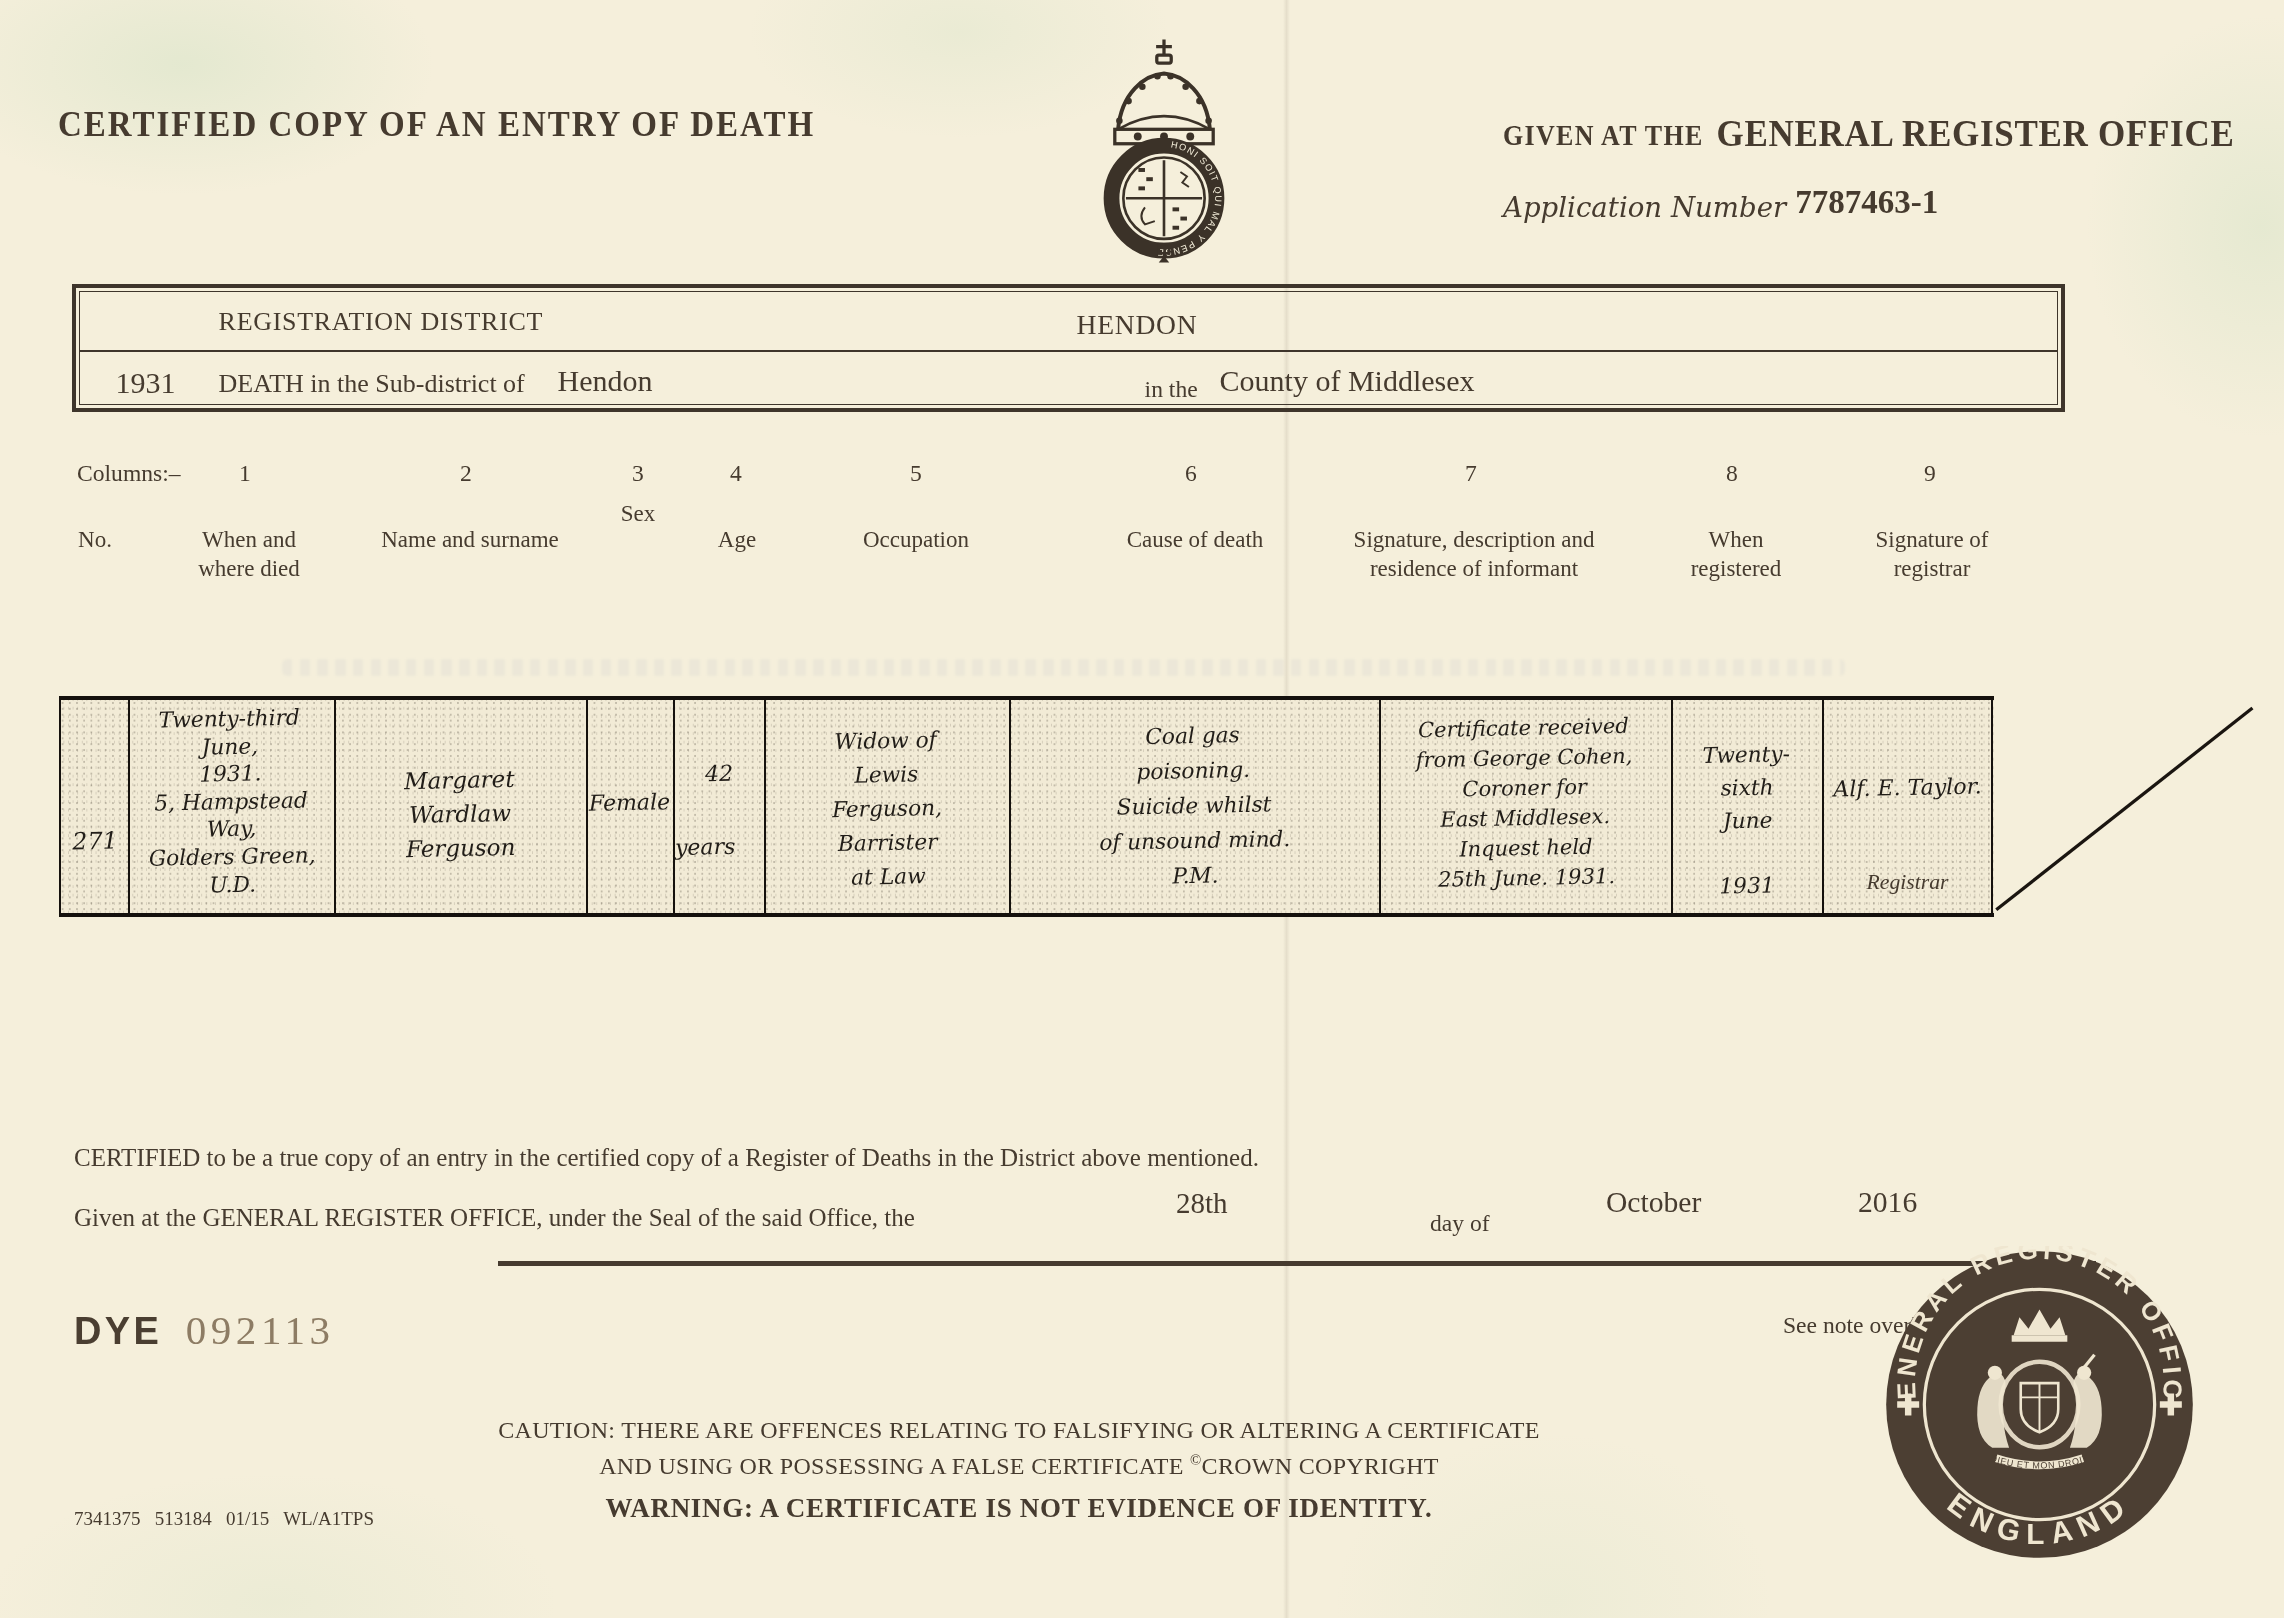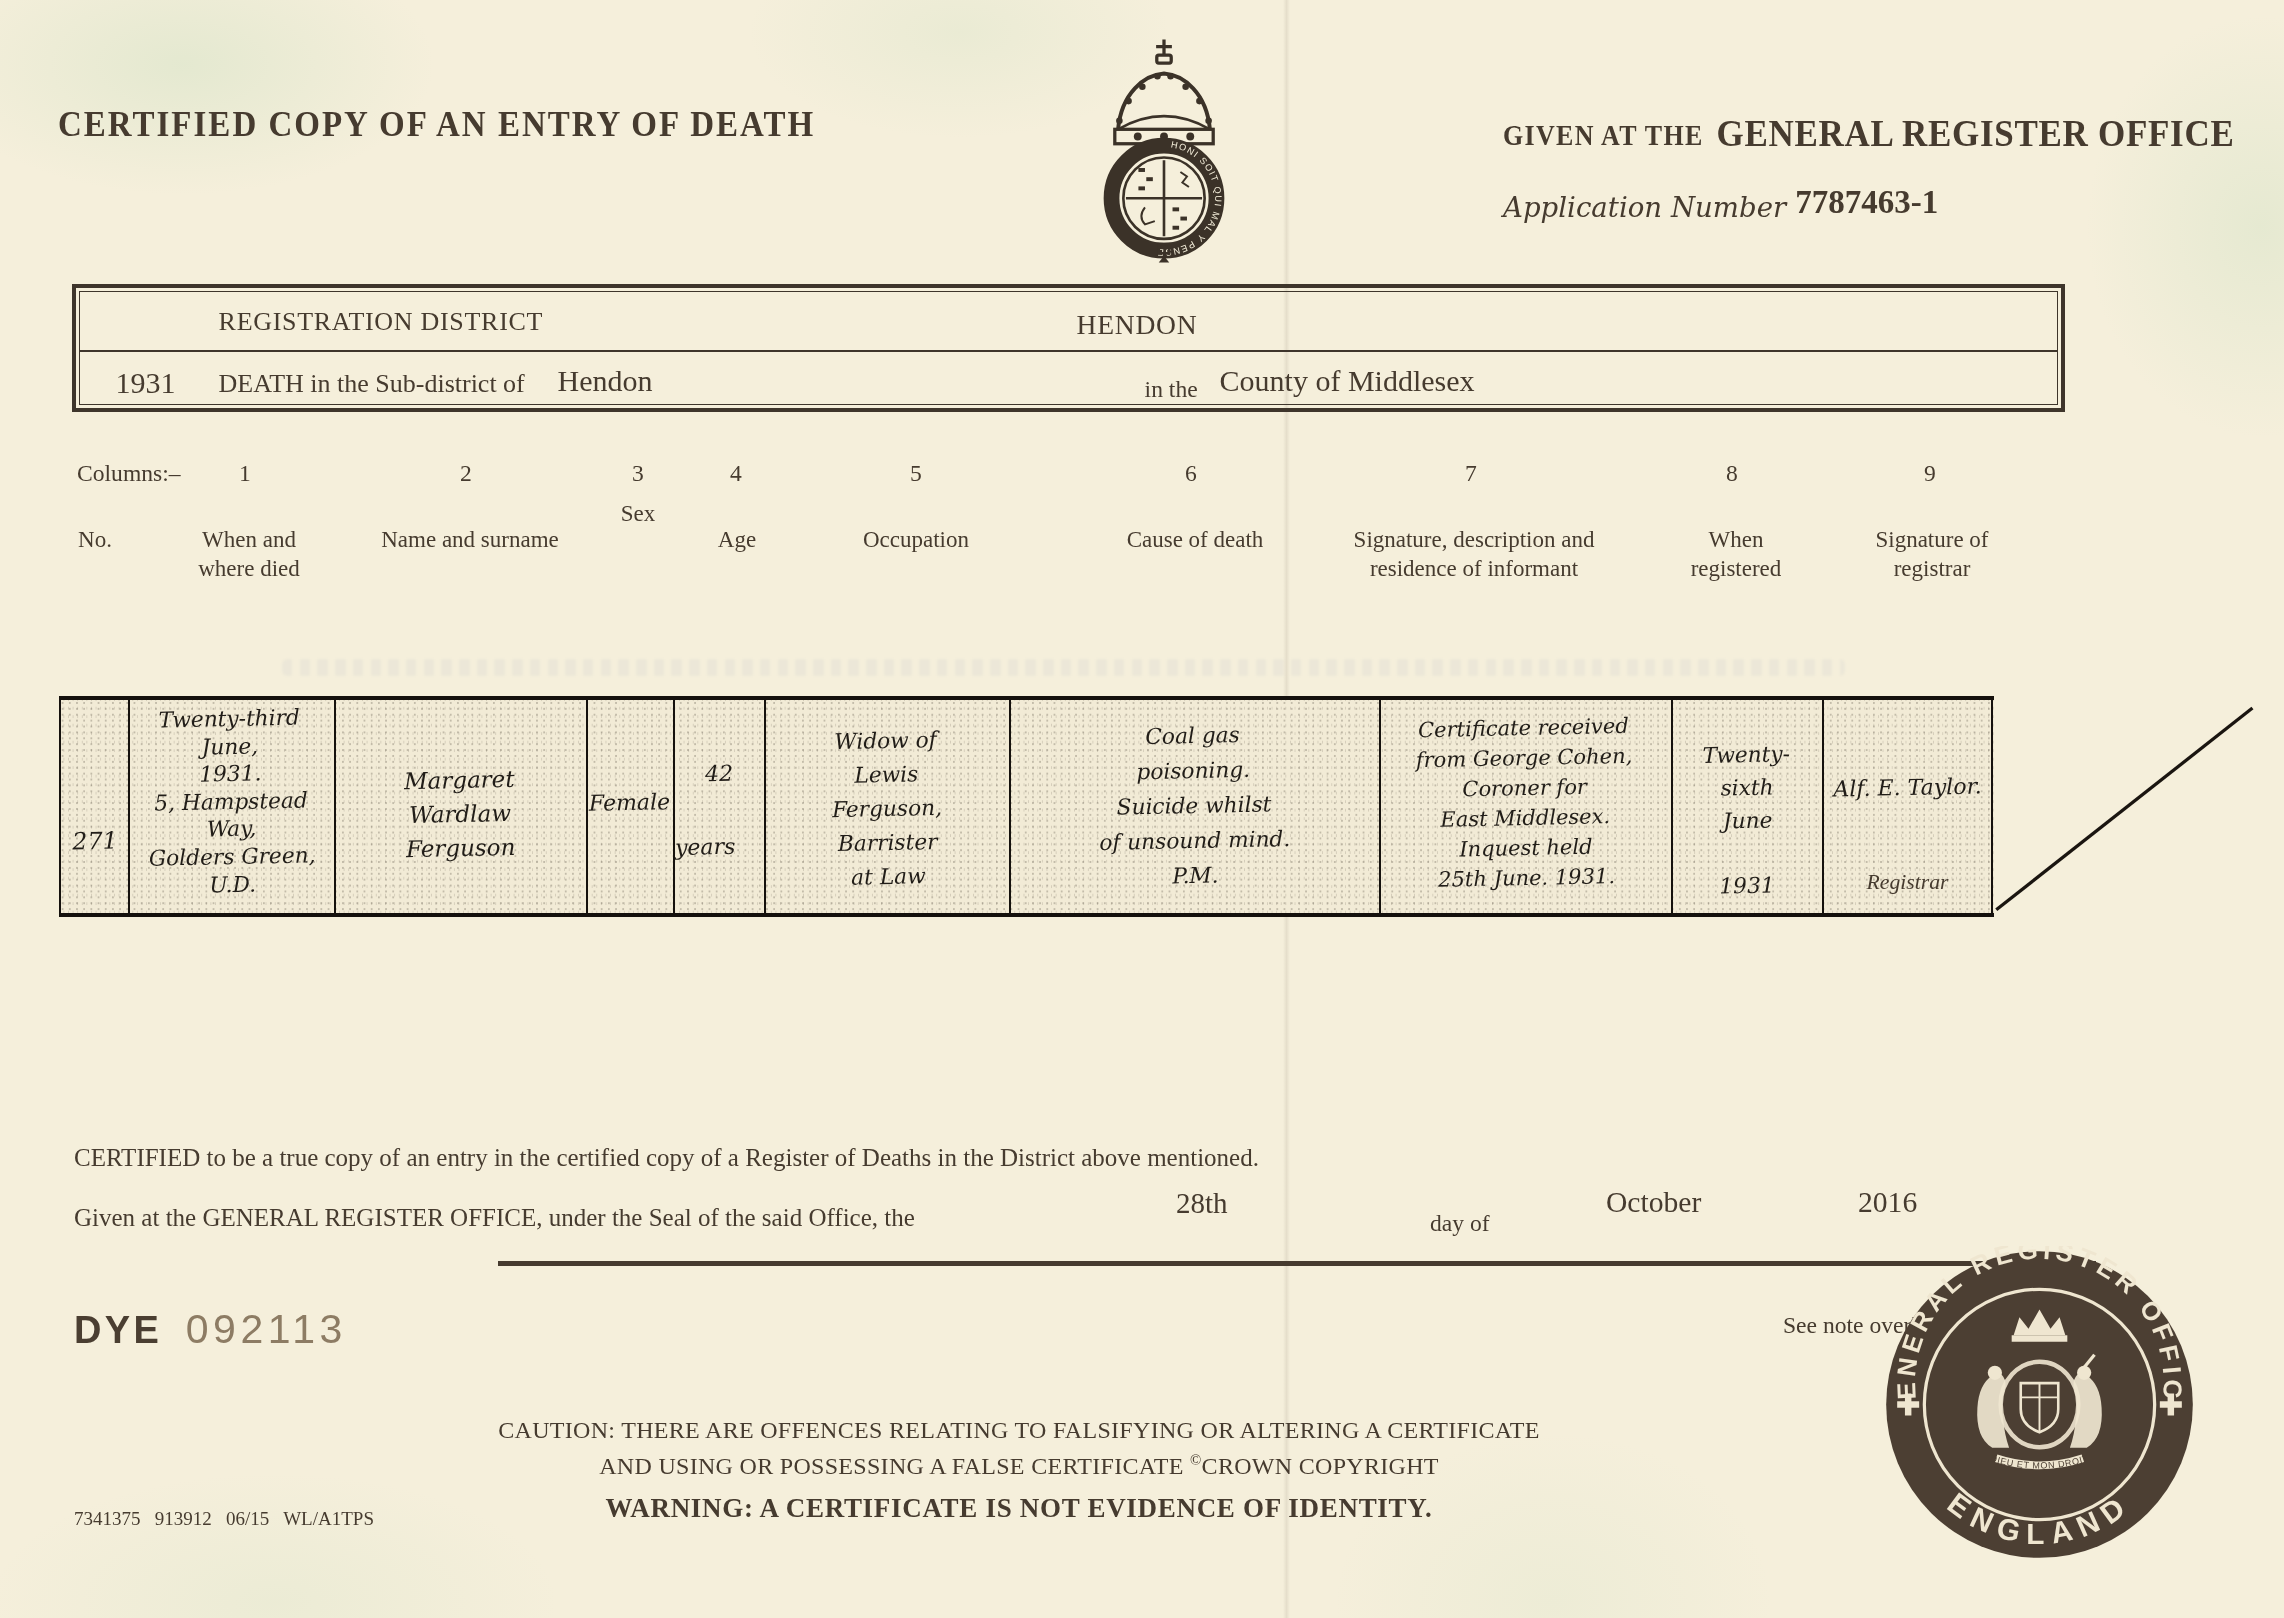--- a/index.html
+++ b/index.html
@@ -35,21 +35,21 @@
          background-image:
            radial-gradient(rgba(55,47,36,0.25) 0.8px, transparent 1.1px),
            radial-gradient(rgba(55,47,36,0.16) 0.7px,  transparent 0.9px);
          background-size:7.2px 5.9px, 4.6px 8.5px;background-position:0 0, 2.6px 3.9px;}
   .vline{position:absolute;top:0;bottom:0;width:2px;background:#15110d;}
   .cell{position:absolute;line-height:1.25;}
   .hwcell{font-size:21.7px;line-height:27.6px;transform:rotate(-1.2deg);}
   .colnum{position:absolute;font-size:23.6px;transform:translateX(-50%);}
   .colhead{position:absolute;font-size:23px;line-height:1.28;transform:translateX(-50%);text-align:center;white-space:nowrap;}
   .rule{left:498px;top:1261px;width:1598px;height:4.6px;background:#463b2f;}
-  .stampnum{font-family:Liberation Sans, sans-serif;font-size:41px;letter-spacing:4.6px;color:#8d7c64;}
+  .stampnum{font-family:Liberation Serif, serif;font-size:41px;letter-spacing:4.6px;color:#8d7c64;}
   .dye{font-family:"Liberation Sans", sans-serif;font-weight:bold;font-size:38px;letter-spacing:3.3px;color:#4a3e31;}
   .caution{left:231px;top:1412px;width:1576px;text-align:center;}
   .caution .l{font-size:24px;letter-spacing:0.3px;line-height:1.5;}
   .caution .warn{font-size:27px;font-weight:bold;letter-spacing:0.7px;margin-top:9.2px;}
   sup.cc{font-size:0.62em;vertical-align:super;}
 </style>
 </head>
 <body>
 
 <div id="page">
@@ -199,21 +199,21 @@
   <div class="abs serif" style="left:1783px;top:1312px;font-size:23.6px;">See note overleaf</div>
 
   <div class="abs caution">
     <div class="l serif">CAUTION: THERE ARE OFFENCES RELATING TO FALSIFYING OR ALTERING A CERTIFICATE</div>
     <div class="l serif">
       <span>AND USING OR POSSESSING A FALSE CERTIFICATE </span><sup class="cc">©</sup><span>CROWN COPYRIGHT</span>
     </div>
     <div class="warn serif">WARNING: A CERTIFICATE IS NOT EVIDENCE OF IDENTITY.</div>
   </div>
 
-  <div class="abs serif" style="left:74px;top:1508px;font-size:19px;white-space:pre;">7341375   913912   06/15   WL/A1TPS</div>
+  <div class="abs serif" style="left:74px;top:1508px;font-size:19px;white-space:pre;">7341375   513184   01/15   WL/A1TPS</div>
 
   <div class="abs serif" style="left:1929px;top:1483px;font-size:22px;">ACR</div>
 
   <svg class="abs" style="left:1881px;top:1246px;" width="317" height="317" viewBox="0 0 490 490">
     <circle cx="245" cy="245" r="237" fill="#4c3f33"></circle>
     <circle cx="245" cy="245" r="178" fill="none" stroke="#efe6d0" stroke-width="5"></circle>
     <defs>
       <path id="sealTop" d="M53.7,228.3 A192,192 0 1 1 436.3,228.3"></path>
       <path id="sealBottom" d="M50.1,335.9 A215,215 0 0 0 439.9,335.9"></path>
       <path id="sealBanner" d="M168,332 Q245,356 322,332"></path>

